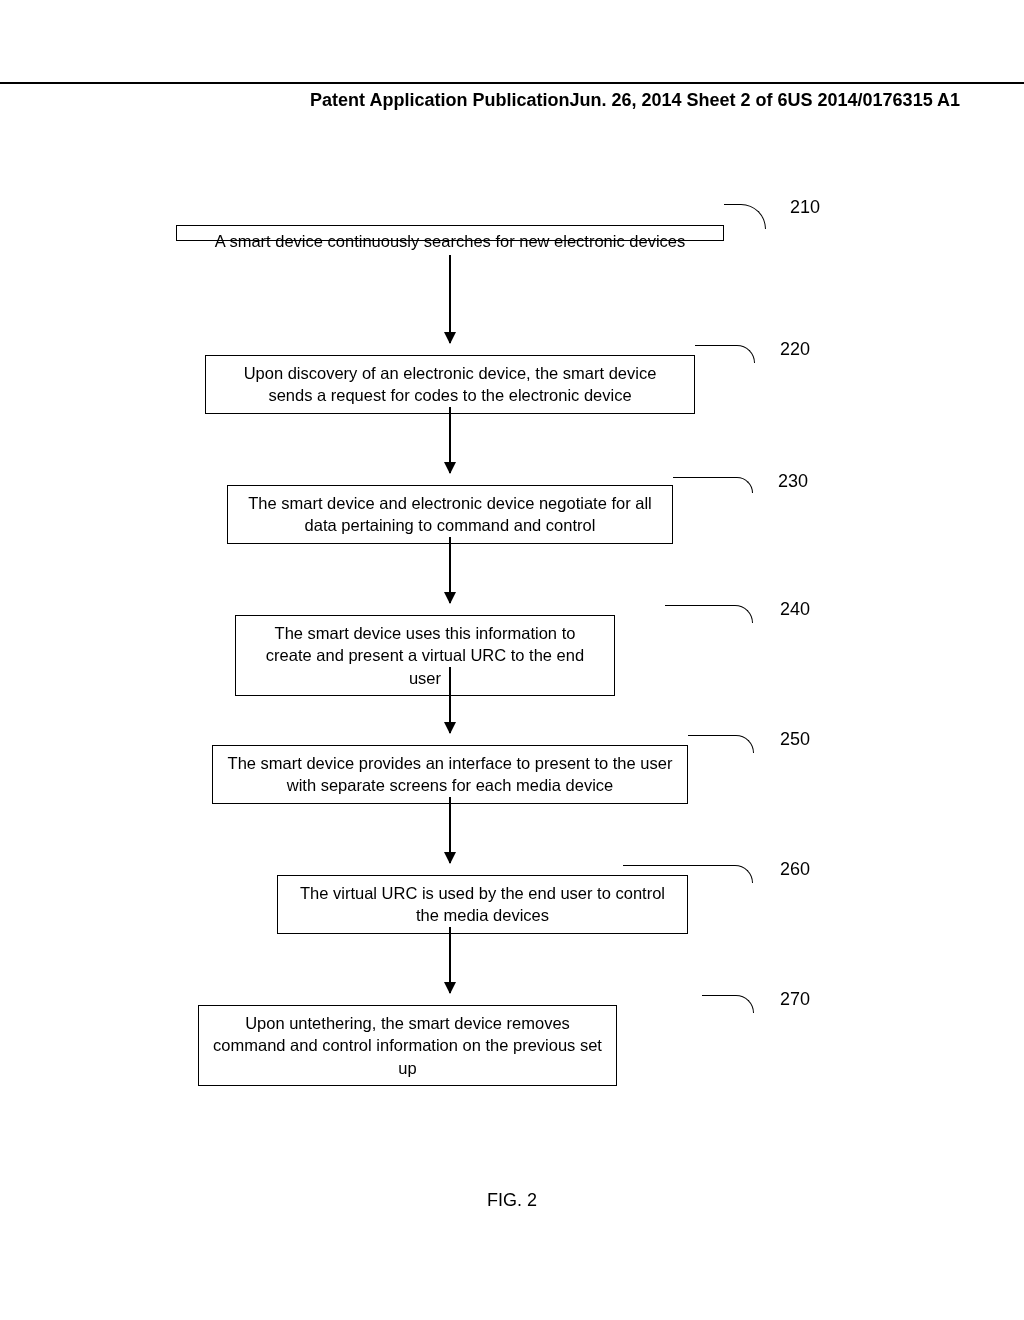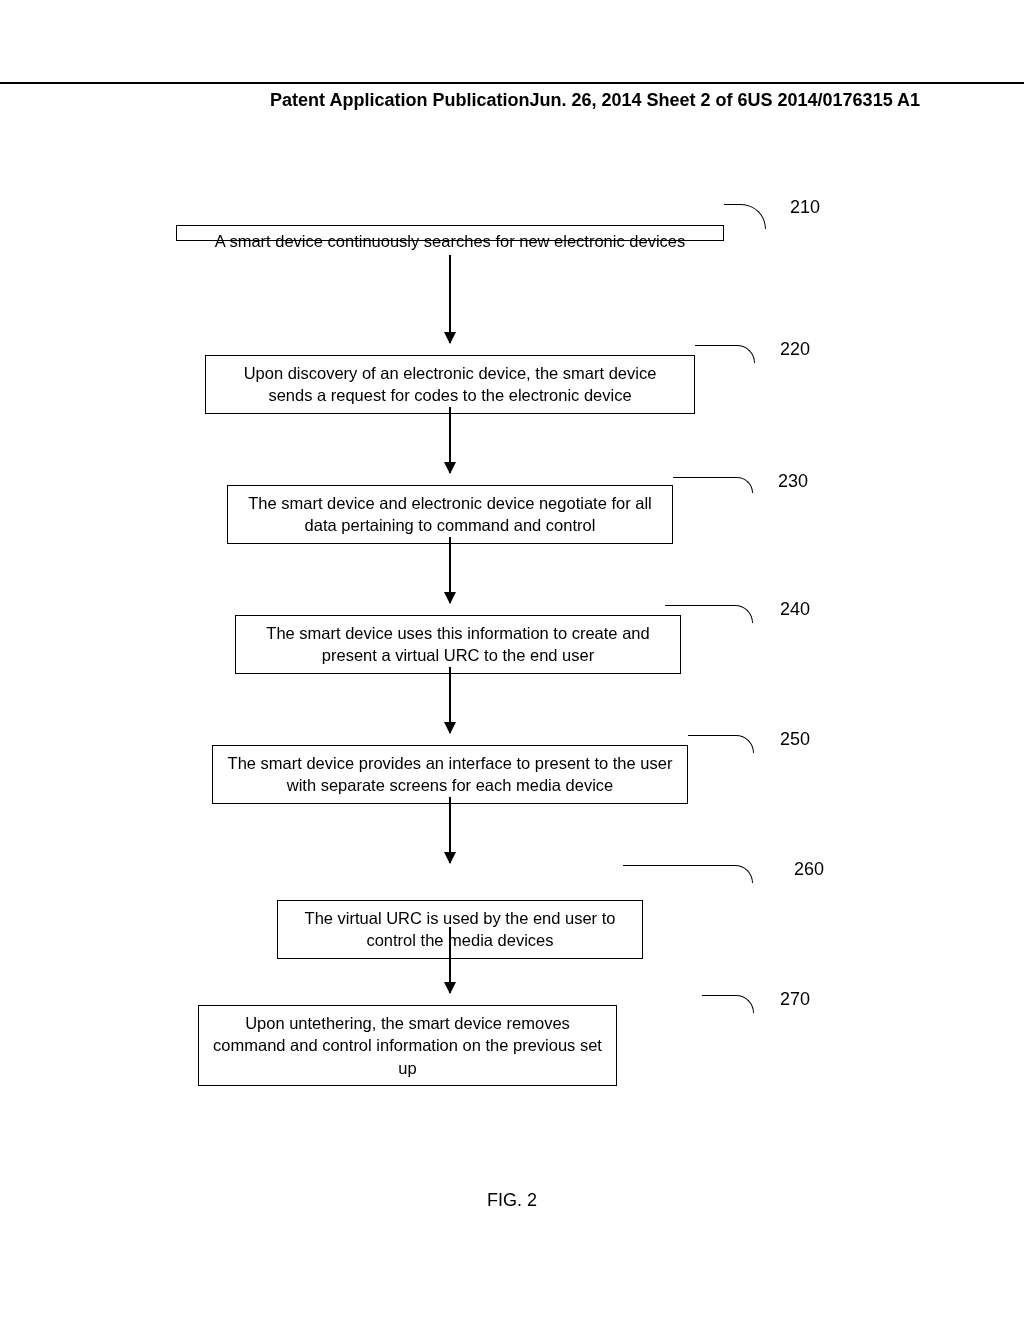--- a/index.html
+++ b/index.html
@@ -18,21 +18,21 @@
     width: 100%;
     border-top: 2px solid #000;
     padding-top: 6px;
     display: flex;
     justify-content: flex-end;
     font-size: 18px;
     font-weight: bold;
   }
   .header .left { padding-left: 110px; }
   .header .center { }
-  .header .right { padding-right: 104px; }
+  .header .right { padding-right: 64px; }
   .diagram {
     position: absolute;
     top: 225px;
     left: 0;
     width: 100%;
   }
   .row {
     position: relative;
     height: 130px;
     width: 100%;
@@ -81,23 +81,23 @@
     width: 100%;
     text-align: center;
     font-size: 18px;
     top: 1190px;
   }
 
   
   .r1 .box { left: 176px; width: 548px; height: 16px; padding: 4px 14px; }
   .r2 .box { left: 205px; width: 490px; }
   .r3 .box { left: 227px; width: 446px; }
-  .r4 .box { left: 235px; width: 446px; }
+  .r4 .box { left: 235px; width: 380px; }
   .r5 .box { left: 212px; width: 476px; }
-  .r6 .box { left: 277px; width: 366px; margin-top: 25px; }
+  .r6 .box { left: 277px; width: 411px; }
   .r7 .box { left: 198px; width: 419px; }
 
   
   .r1 .arrow { top: 30px; height: 88px; left: 450px; }
   .r2 .arrow { top: 52px; height: 66px; left: 450px; }
   .r3 .arrow { top: 52px; height: 66px; left: 450px; }
   .r4 .arrow { top: 52px; height: 66px; left: 450px; }
   .r5 .arrow { top: 52px; height: 66px; left: 450px; }
   .r6 .arrow { top: 52px; height: 66px; left: 450px; }
 
@@ -106,21 +106,21 @@
   .r1 .label  { left: 790px; top: -28px; }
   .r2 .leader { left: 695px; top: 8px;  width: 60px; height: 18px; transform: translateY(-18px);}
   .r2 .label  { left: 780px; top: -16px; }
   .r3 .leader { left: 673px; top: 8px;  width: 80px; height: 16px; transform: translateY(-16px);}
   .r3 .label  { left: 778px; top: -14px; }
   .r4 .leader { left: 665px; top: 8px;  width: 88px; height: 18px; transform: translateY(-18px);}
   .r4 .label  { left: 780px; top: -16px; }
   .r5 .leader { left: 688px; top: 8px;  width: 66px; height: 18px; transform: translateY(-18px);}
   .r5 .label  { left: 780px; top: -16px; }
   .r6 .leader { left: 623px; top: 8px;  width: 130px; height: 18px; transform: translateY(-18px);}
-  .r6 .label  { left: 780px; top: -16px; margin-left: 14px; }
+  .r6 .label  { left: 780px; top: -16px; }
   .r7 .leader { left: 702px; top: 8px;  width: 52px; height: 18px; transform: translateY(-18px);}
   .r7 .label  { left: 780px; top: -16px; }
 </style>
 </head>
 <body>
 
 <div class="header">
   <span class="left">Patent Application Publication</span>
   <span class="center">Jun. 26, 2014  Sheet 2 of 6</span>
   <span class="right">US 2014/0176315 A1</span>

